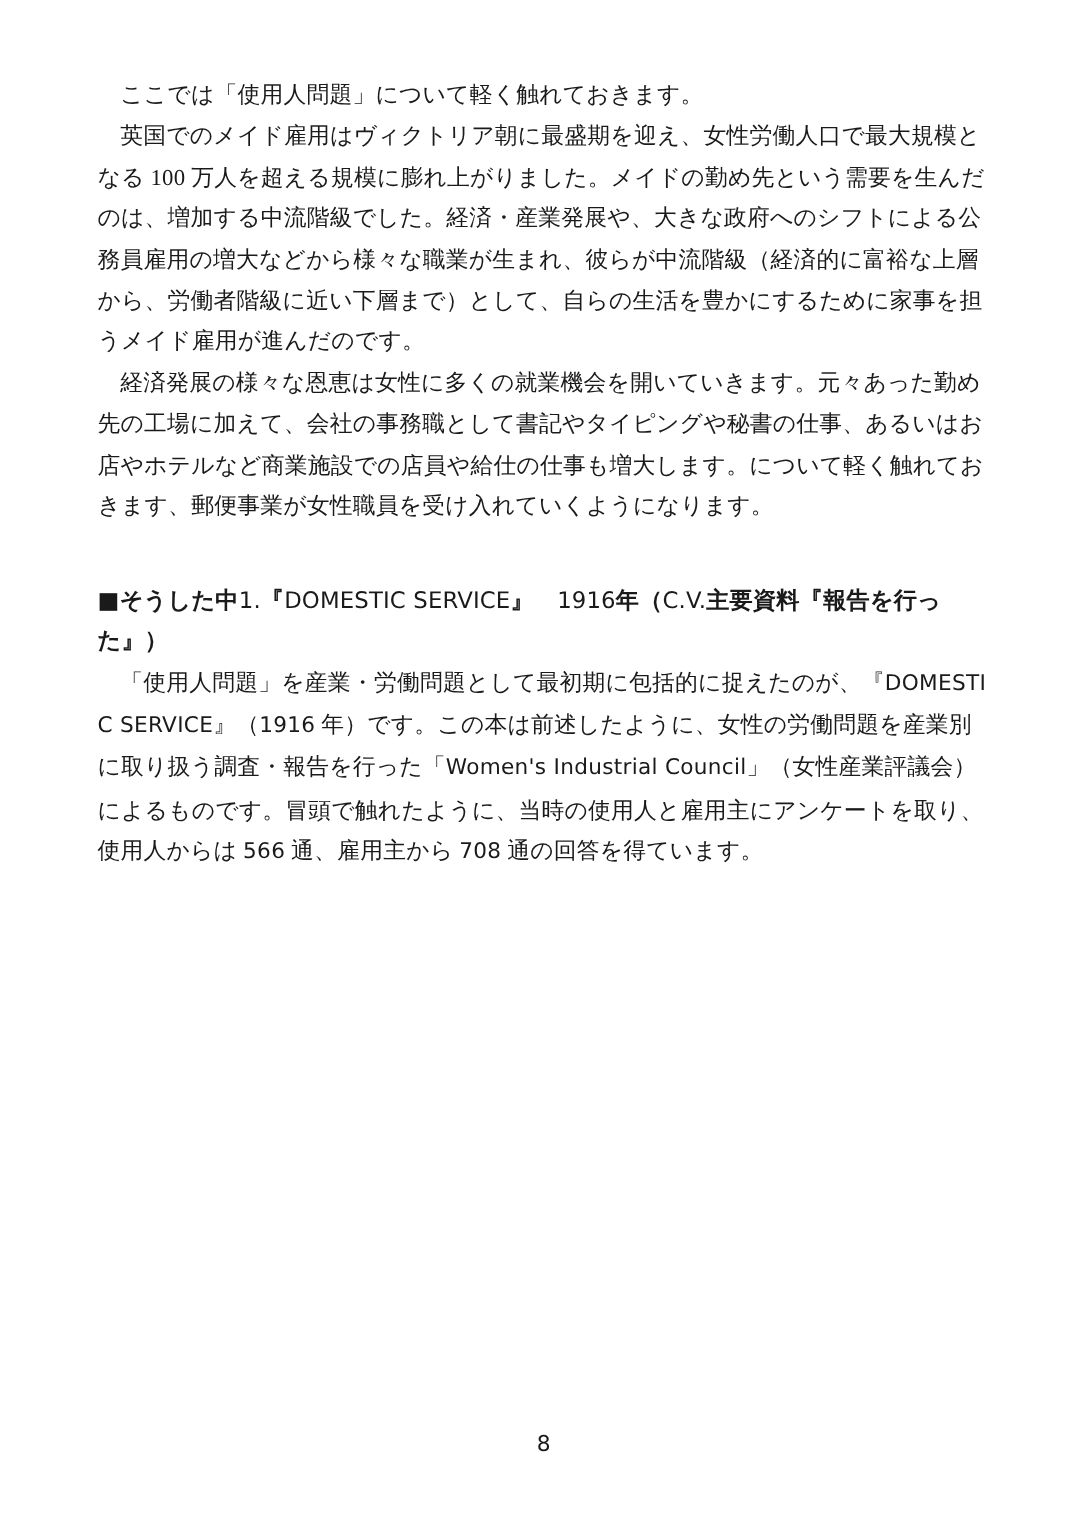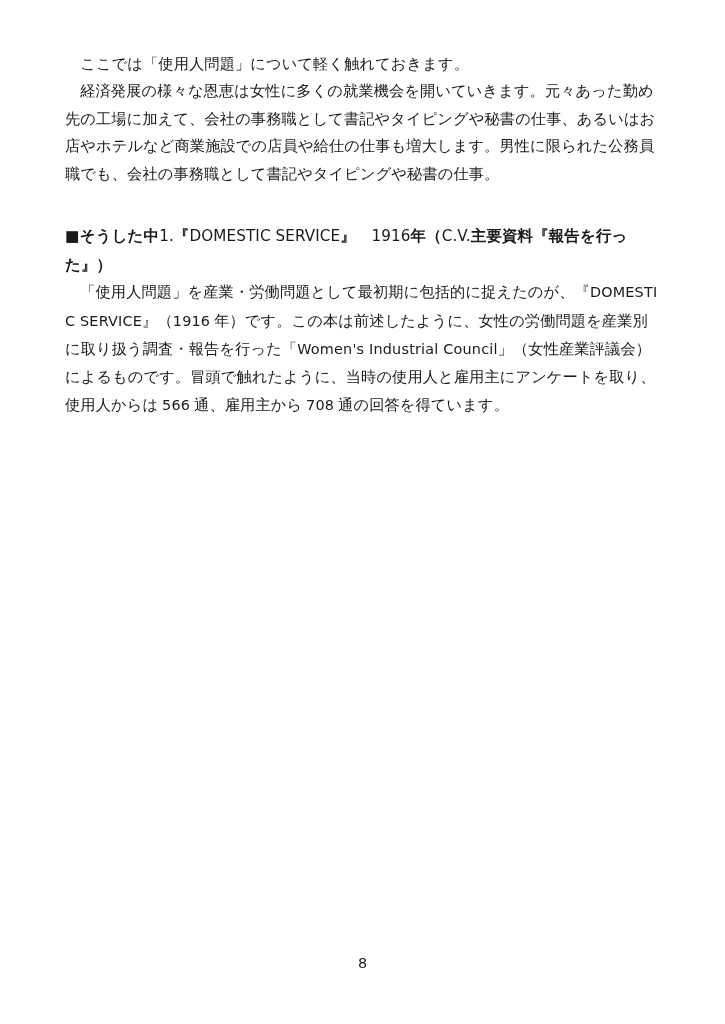--- a/index.html
+++ b/index.html
@@ -101,21 +101,22 @@
     color: #1a1a1a;
   }
 </style>
 </head>
 <body>
 
 <div class="page">
   <div class="content">
 
     <p class="para indent">ここでは「使用人問題」について軽く触れておきます。</p>
-    <p class="para indent">経済発展の様々な恩恵は女性に多くの就業機会を開いていきます。元々あった勤め先の工場に加えて、会社の事務職として書記やタイピングや秘書の仕事、あるいはお店やホテルなど商業施設での店員や給仕の仕事も増大します。男性に限られた公務員職でも、会社の事務職として書記やタイピングや秘書の仕事。</p>
+    <p class="para indent">英国でのメイド雇用はヴィクトリア朝に最盛期を迎え、女性労働人口で最大規模となる 100 万人を超える規模に膨れ上がりました。メイドの勤め先という需要を生んだのは、増加する中流階級でした。経済・産業発展や、大きな政府へのシフトによる公務員雇用の増大などから様々な職業が生まれ、彼らが中流階級（経済的に富裕な上層から、労働者階級に近い下層まで）として、自らの生活を豊かにするために家事を担うメイド雇用が進んだのです。</p>
+    <p class="para indent">経済発展の様々な恩恵は女性に多くの就業機会を開いていきます。元々あった勤め先の工場に加えて、会社の事務職として書記やタイピングや秘書の仕事、あるいはお店やホテルなど商業施設での店員や給仕の仕事も増大します。について軽く触れておきます、郵便事業が女性職員を受け入れていくようになります。</p>
 
     <div class="gap-block"></div>
     <div class="gap-small"></div>
 
     <h2 class="heading"><span class="bullet">■</span><span>そうした中</span><span class="lat">1</span><span class="lat">.</span><span>『</span><span class="lat">DOMESTIC SERVICE</span><span>』</span><span>　</span><span class="lat">1916</span><span>年</span><span>（</span><span class="lat">C.V.</span><span>主要資料</span><span>『</span><span>報告を行った</span><span>』</span><span>）</span></h2>
 
     <p class="para indent"><span>「使用人問題」を産業・労働問題として最初期に包括的に捉えたのが、『</span><span class="lat">DOMESTIC SERVICE</span><span>』（</span><span class="lat">1916</span><span> 年）です。この本は前述したように、女性の労働問題を産業別に取り扱う調査・報告を行った「</span><span class="lat">Women's Industrial Council</span><span>」（女性産業評議会）によるものです。冒頭で触れたように、当時の使用人と雇用主にアンケートを取り、使用人からは </span><span class="lat">566</span><span> 通、雇用主から </span><span class="lat">708</span><span> 通の回答を得ています。</span></p>
 
   </div>
 

